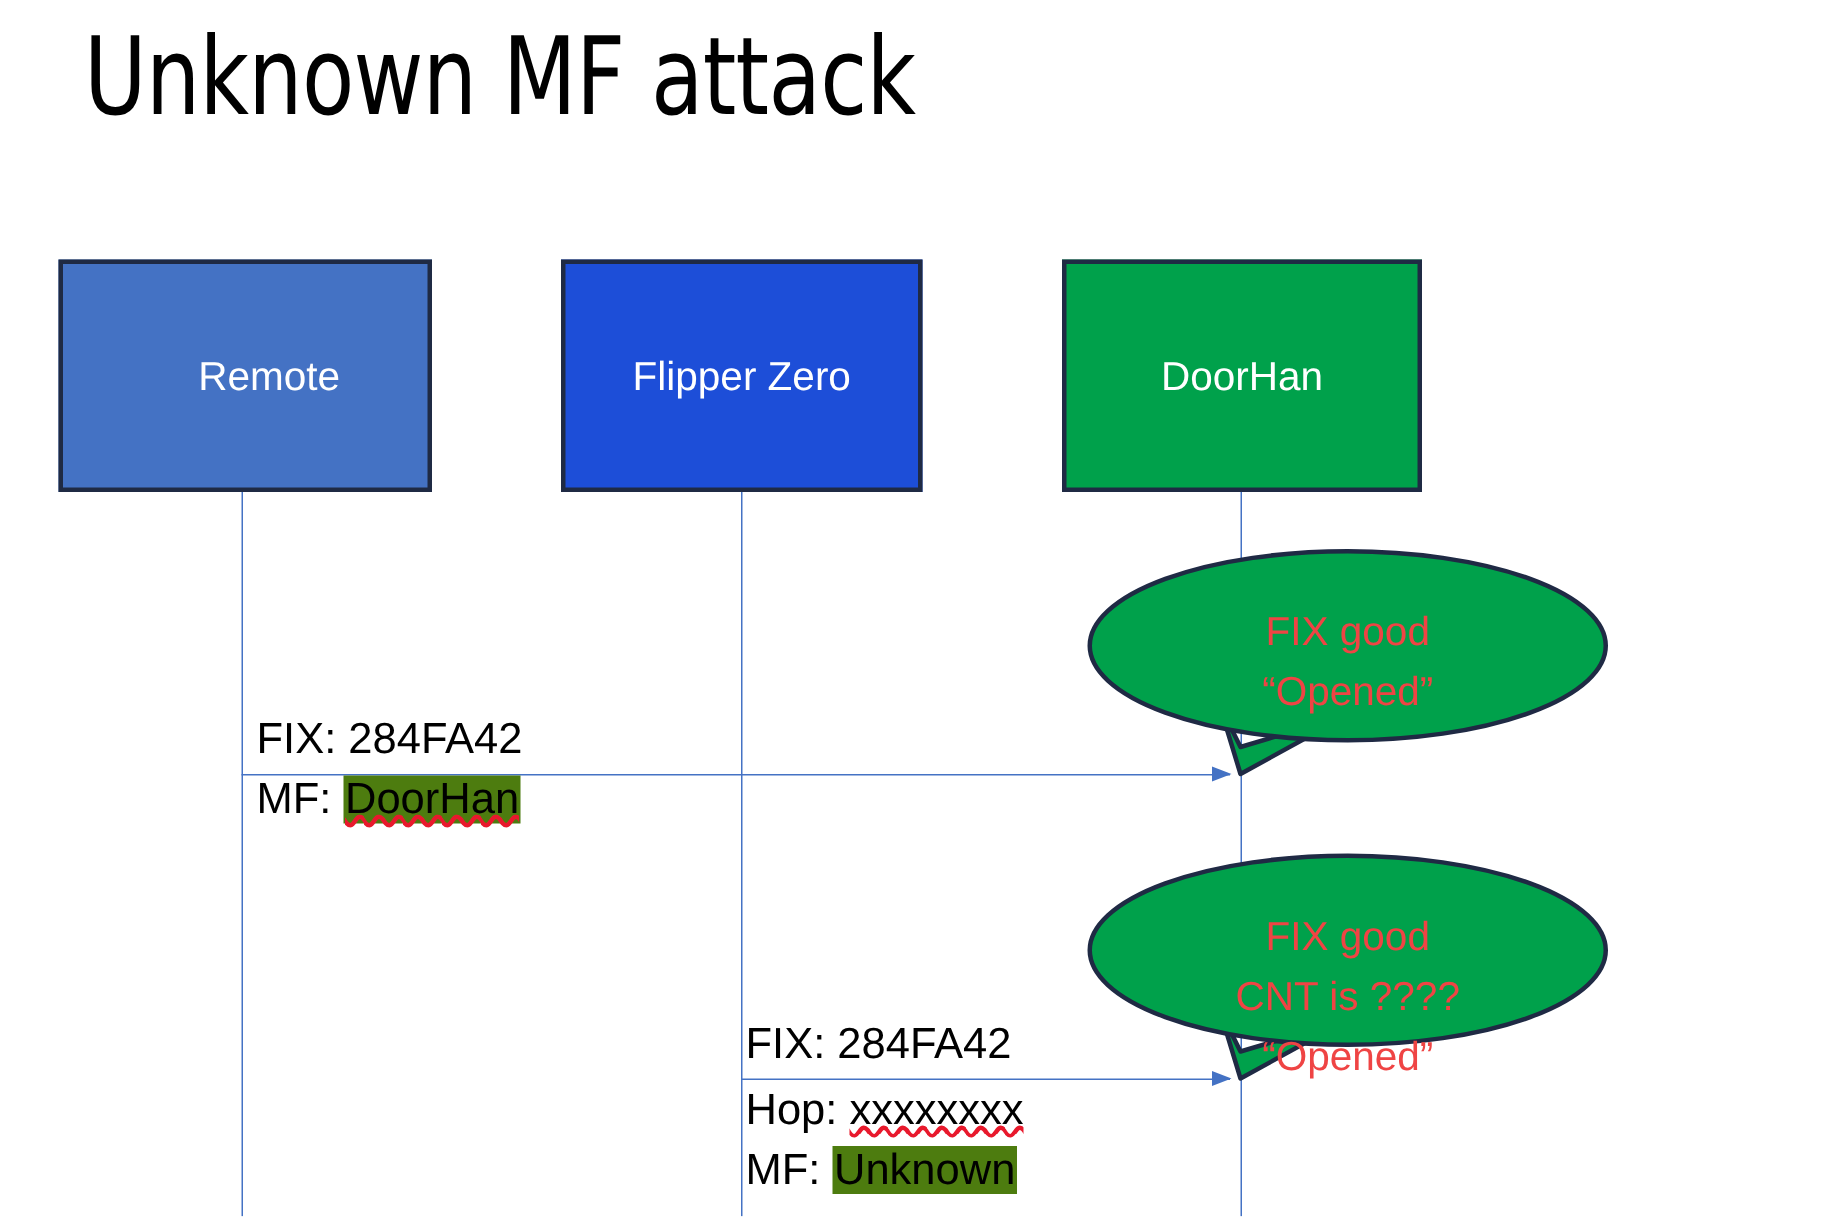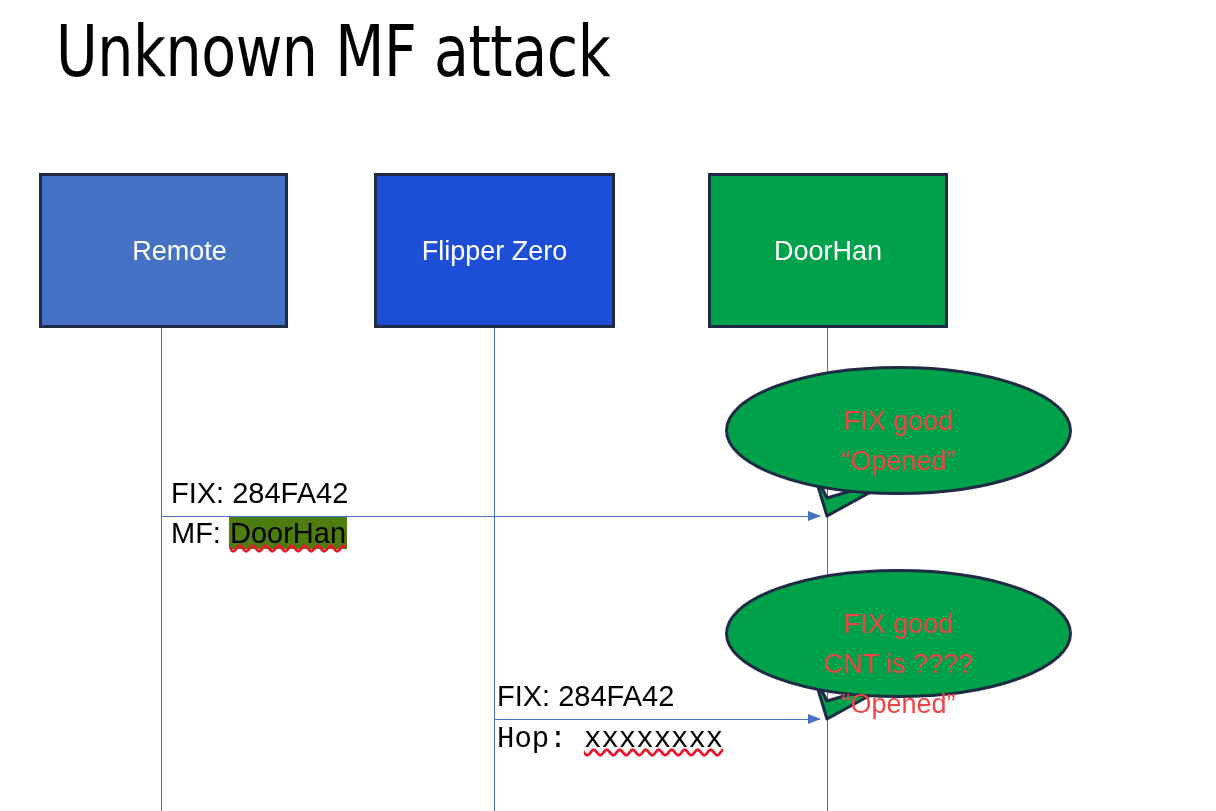--- a/index.html
+++ b/index.html
@@ -160,21 +160,22 @@
     </svg>
     <div class="bubble-text" style="top:5px;">
       <span>FIX good</span>
       <span>“Opened”</span>
     </div>
   </div>
 
   <div class="msg-arrow" style="left:494px; top:719px; width:326px;"></div>
   <div class="msg-text" style="left:497px; top:676px;">
     <span class="msg-line"><span>FIX: </span><span>284FA42</span></span>
-    <span class="msg-line" style="margin-top:4px;font-family:Liberation Mono, monospace;"><span>Hop: </span><span class="sp">xxxxxxxx</span></span>
+    <span class="msg-line" style="margin-top:4px;"><span>Hop: </span><span class="sp">xxxxxxxx</span></span>
+    <span class="msg-line"><span>MF: </span><span class="hl">Unknown</span></span>
   </div>
 
   <div class="bubble" style="left:725px; top:569px; width:347px; height:150px;">
     <svg width="347" height="152" viewBox="0 0 347 152">
       <path d="M 102,132 L 173,111 L 102,150 L 88,104 Z" fill="#00A14B" stroke="#1F2A44" stroke-width="3" stroke-linejoin="round"></path>
       <ellipse cx="173.5" cy="64.5" rx="172" ry="63" fill="#00A14B" stroke="#1F2A44" stroke-width="3"></ellipse>
     </svg>
     <div class="bubble-text" style="top:5px;">
       <span>FIX good</span>
       <span>CNT is ????</span>

